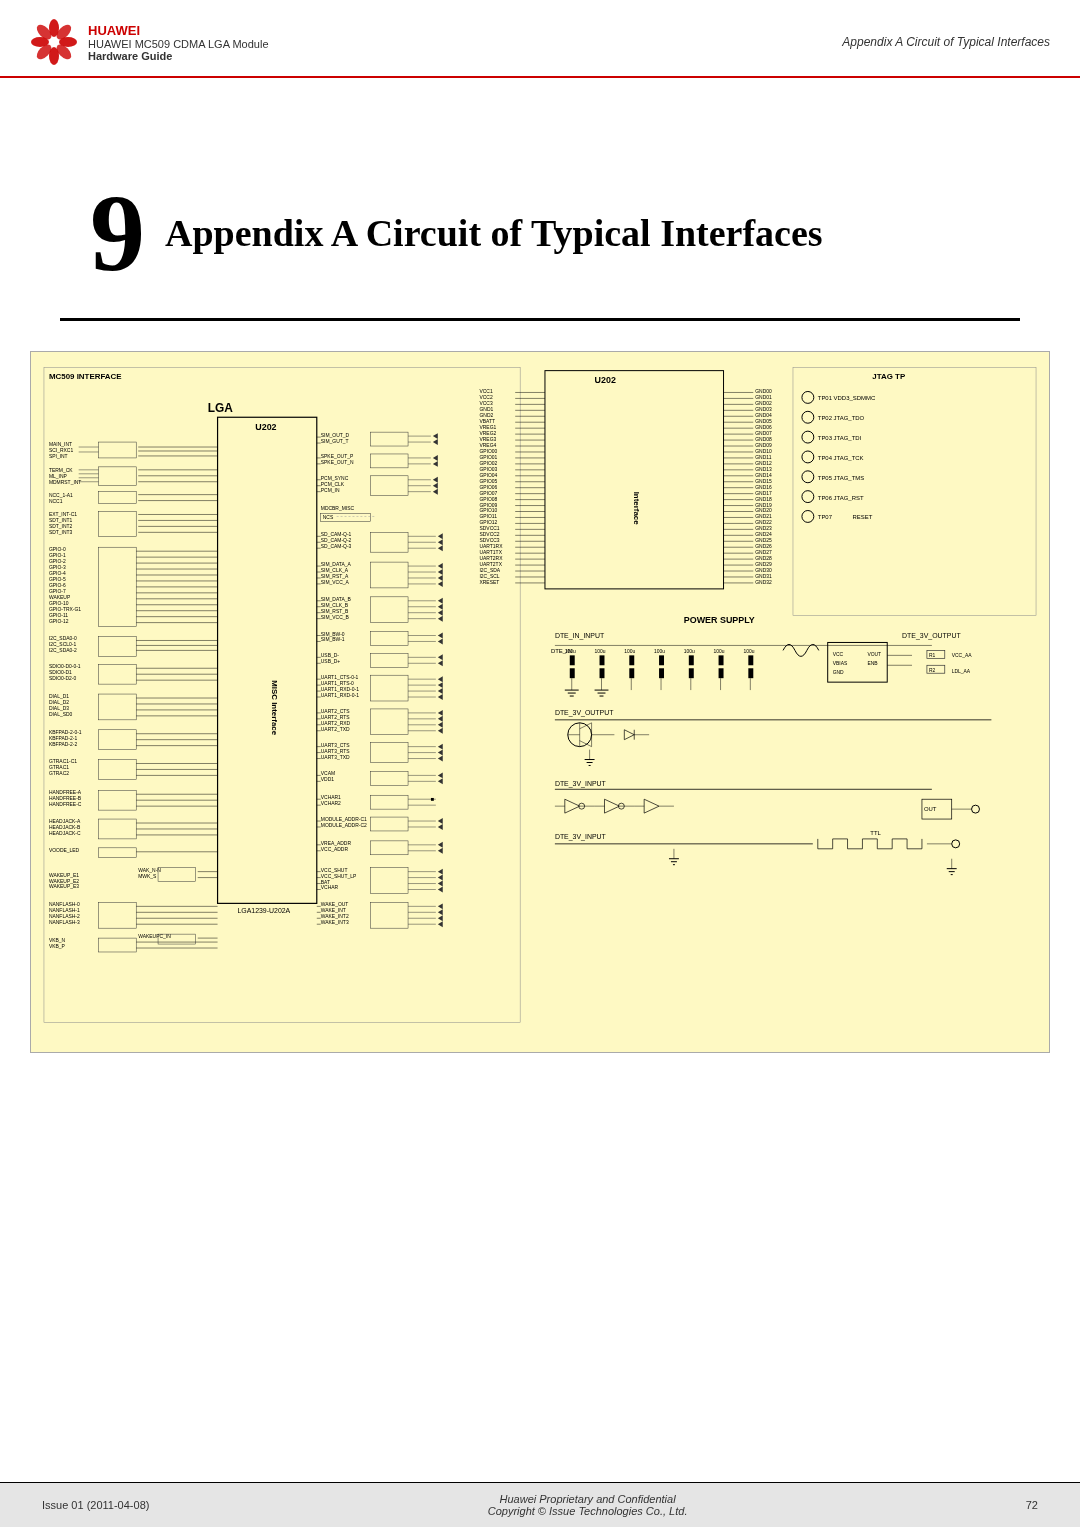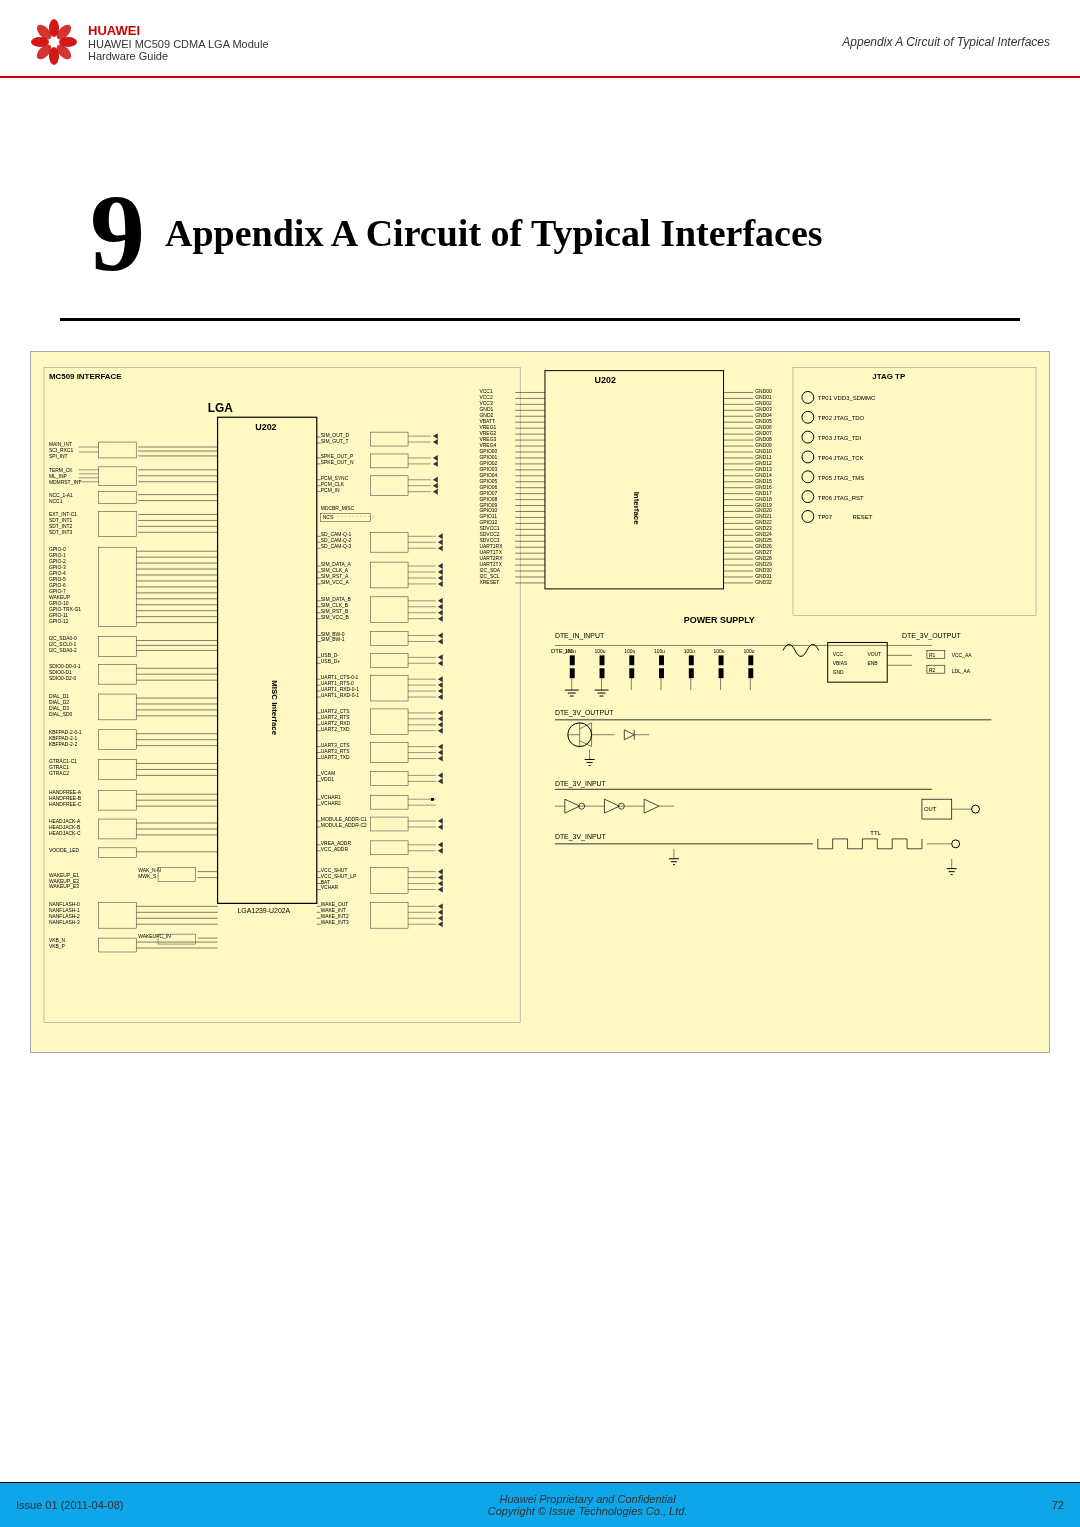--- a/index.html
+++ b/index.html
@@ -37,20 +37,21 @@
       font-weight: bold;
       color: #cc0000;
     }
     .logo-product {
       font-size: 11px;
       color: #333;
     }
     .logo-subtitle {
       font-size: 11px;
       color: #333;
+      font-weight: bold;
     }
     .header-title {
       flex: 1;
       text-align: right;
       font-size: 12px;
       color: #333;
       font-style: italic;
     }
 
     
@@ -837,20 +838,20 @@
       <line x1="917" y1="513" x2="923" y2="513" stroke="#000" stroke-width="1"></line>
       <line x1="919" y1="516" x2="921" y2="516" stroke="#000" stroke-width="1"></line>
 
       <line x1="300" y1="155" x2="340" y2="155" stroke="#999" stroke-width="0.5" stroke-dasharray="2,2"></line>
 
     </svg>
   </div>
 
 </div>
 
-<div style="position: absolute; bottom: 0; left: 0; right: 0; border-top: 1px solid #000; padding: 10px 16px; display: flex; align-items: center; justify-content: space-between; background: #0ea5e9;">
+<div style="position: absolute; bottom: 0; left: 0; right: 0; border-top: 1px solid #000; padding: 10px 42px; display: flex; align-items: center; justify-content: space-between; background: #e5e5e5;">
   <span style="font-size: 11px; color: #333;">Issue 01 (2011-04-08)</span>
   <div style="text-align: center; font-size: 11px; color: #333; font-style: italic;">
     <div>Huawei Proprietary and Confidential</div>
     <div>Copyright © Issue Technologies Co., Ltd.</div>
   </div>
   <span style="font-size: 11px; color: #333;">72</span>
 </div>
 
 </body></html>

